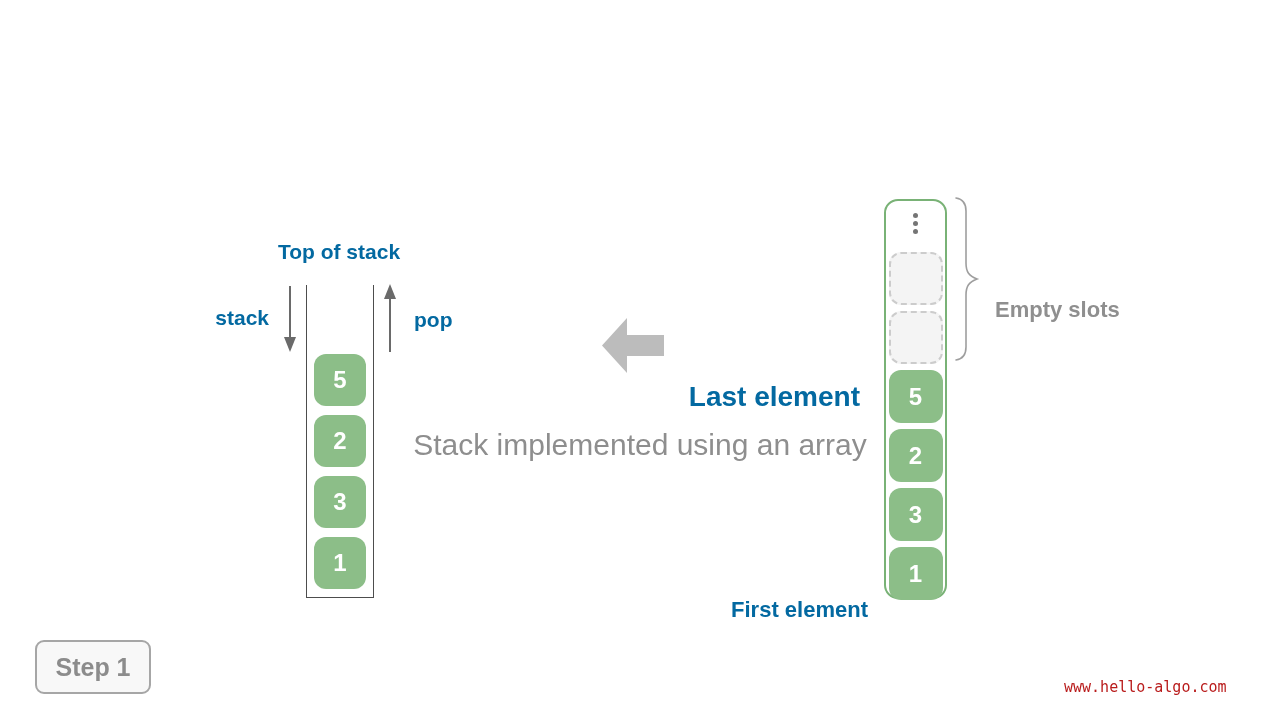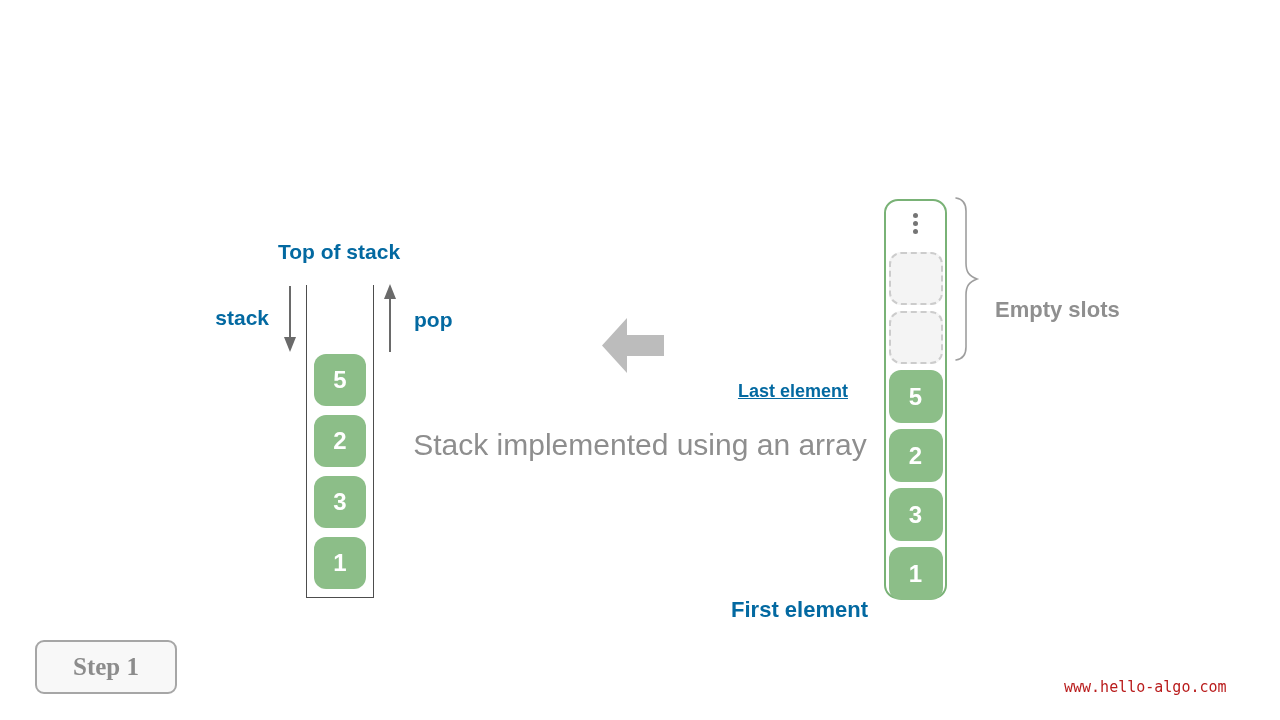--- a/index.html
+++ b/index.html
@@ -102,28 +102,28 @@
     width: 54px; height: 53px;
     border-radius: 12px;
     border: 2px dashed #cccccc;
     background: #f4f4f4;
     flex: 0 0 auto;
   }
 
   
   .step-badge {
     left: 35px; top: 640px;
-    width: 142px; height: 54px;
+    width: 116px; height: 54px;
     border: 2px solid #a6a6a6;
     border-radius: 9px;
     background: #f8f8f8;
     display: flex;
     align-items: center;
     justify-content: center;
-    font-family: Liberation Serif, serif;
+    font-family: Liberation Sans, sans-serif;
     font-size: 25px;
     font-weight: 700;
     color: #8c8c8c;
   }
   .watermark {
     left: 1064px; top: 678px;
     font-family: "DejaVu Sans Mono", monospace;
     font-size: 15px;
     color: #b91c1c;
     white-space: nowrap;
@@ -177,21 +177,21 @@
     <div class="array-cell">3</div>
     <div class="array-cell">1</div>
   </div>
 
   <svg class="abs" style="left:953px; top:197px;" width="28" height="164" viewBox="0 0 28 164">
     <path d="M3 1 C 10 2, 13 6, 13 14 L 13 66 C 13 75, 16 79, 24 82 C 16 85, 13 89, 13 98 L 13 150 C 13 158, 10 162, 3 163" fill="none" stroke="#9e9e9e" stroke-width="1.6" stroke-linecap="round"></path>
   </svg>
 
   <div class="abs lbl-gray" style="left:995px; top:267px;">Empty slots</div>
 
-  <div class="abs lbl-dark" style="right:432px; top:381px; font-size:18px;text-decoration:underline;">Last element</div>
+  <div class="abs lbl-dark" style="right:420px; top:381px; font-size:28px;">Last element</div>
 
   <div class="abs lbl-dark" style="right:412px; top:554px; font-size:22px;margin-top:43px;">First element</div>
 
   <div class="abs step-badge">Step 1</div>
 
   <div class="abs watermark">www.hello-algo.com</div>
 
 </div>
 
 </body></html>

